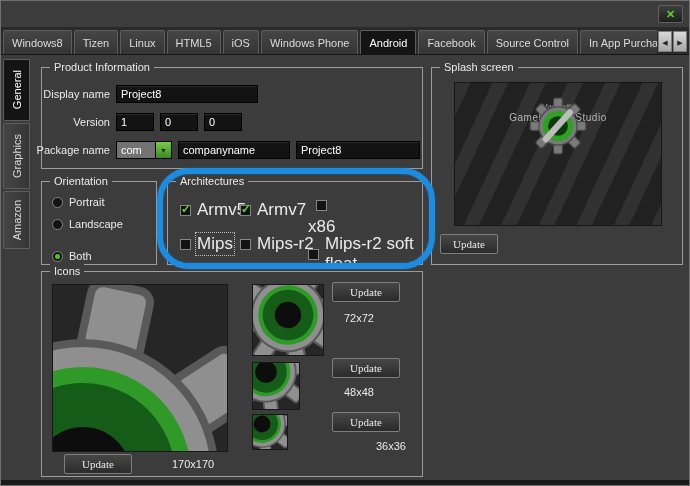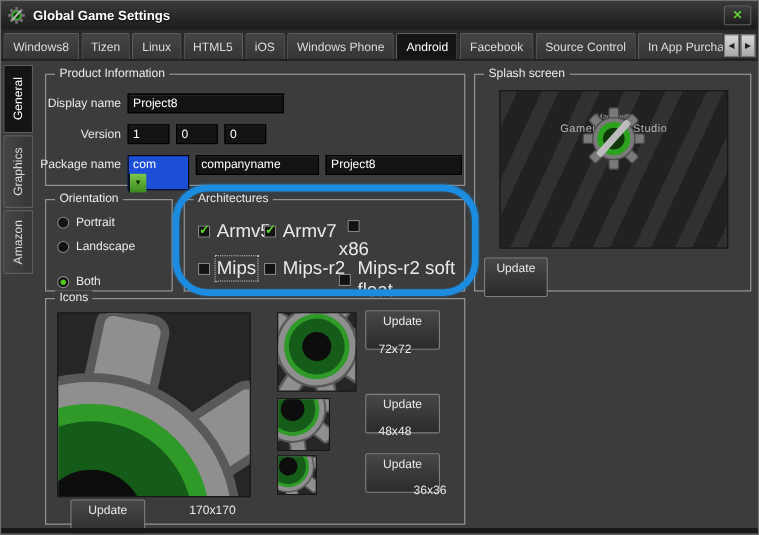--- a/index.html
+++ b/index.html
@@ -47,44 +47,44 @@
                   font-size:11px; line-height:15px; padding:0 4px; white-space:nowrap; }
 
   .lbl{ position:absolute; color:#eaeaea; font-size:11px; white-space:nowrap; }
   .lbl.r{ text-align:right; }
 
   .tbox{ position:absolute; height:18px; background:#131313; border:1px solid #000;
          box-shadow:inset 0 1px 0 #2a2a2a; color:#ffffff; font-size:11px; padding:0 4px;
          font-family:"Liberation Sans",sans-serif; }
   input.tbox{ outline:none; }
 
-  .dropdown{ position:absolute; height:32px; background:#1d4ed8; border:1px solid #000;
-             display:flex; cursor:pointer;flex-direction:column; }
+  .dropdown{ position:absolute; height:18px; background:#737373; border:1px solid #000;
+             display:flex; cursor:pointer; }
   .dropdown .val{ color:#fff; font-size:11px; padding:2px 4px; flex:1; }
   .dropdown .arrow{ width:16px; background:linear-gradient(#7cc84a,#3c8a1d); color:#0b2a06;
                     font-size:7px; text-align:center; line-height:17px; border-left:1px solid #000; }
 
   .radio-row{ position:absolute; display:flex; align-items:center; gap:6px; cursor:pointer; }
   .radio{ width:11px; height:11px; border-radius:50%; background:#131313; border:1px solid #858585;
           position:relative; flex:0 0 auto; }
   .radio.selected::after{ content:""; position:absolute; left:2px; top:2px; width:5px; height:5px;
           border-radius:50%; background:#52c61f; }
   .radio-row .txt{ color:#eaeaea; font-size:11px; }
 
   .check-row{ position:absolute; display:flex; align-items:center; gap:6px; cursor:pointer; }
   .checkbox{ width:11px; height:11px; background:#131313; border:1px solid #858585;
              position:relative; flex:0 0 auto; }
   .checkbox.checked::after{ content:"✓"; position:absolute; left:0px; top:-4px; color:#5ed629;
              font-size:12px; font-weight:bold; }
   .check-row .txt{ color:#eaeaea; font-size:17px; }
   .check-row.focused .txt{ outline:1px dotted #bdbdbd; outline-offset:1px; }
 
-  .btn{ position:absolute; height:36px; background:linear-gradient(#474747,#2b2b2b);
+  .btn{ position:absolute; height:20px; background:linear-gradient(#474747,#2b2b2b);
         border:1px solid #7e7e7e; border-radius:2px; color:#e8e8e8; font-size:11px;
-        text-align:center; line-height:18px; cursor:pointer; }
+        text-align:center; line-height:18px; cursor:pointer;font-family:Liberation Serif, serif; }
 
   .preview{ position:absolute; background:#262626; border:1px solid #171717; overflow:hidden; }
   .preview svg{ position:absolute; }
 
   .splash-stripes{ position:absolute; inset:0;
         background:repeating-linear-gradient(115deg, rgba(255,255,255,0.05) 0 14px,
                    rgba(0,0,0,0.12) 14px 34px); }
   .splash-logo{ position:absolute; left:0; right:0; top:14px; display:flex; flex-direction:column;
         align-items:center; }
   .splash-made{ color:#9d9d9d; font-size:7px; margin-top:6px; }
@@ -129,26 +129,20 @@
       <circle cx="50" cy="50" r="33"></circle>
     </g>
     <circle cx="50" cy="50" r="26" fill="#2ca31e"></circle>
     <circle cx="50" cy="50" r="17" fill="#10380b"></circle>
     <rect x="14" y="44" width="72" height="11" rx="4" fill="#bcbcbc" transform="rotate(-48 50 50)"></rect>
   </symbol>
 </svg>
 
 <div class="window">
 
-  <div class="titlebar">
-    <svg class="app-icon">
-        <use href="#gear-logo"></use>
-      </svg>
-    <span class="title">Global Game Settings</span>
-  </div>
   <div class="close-btn">✕</div>
 
   <div class="tabbar">
     <div class="tabs">
       <div class="tab">Windows8</div>
       <div class="tab">Tizen</div>
       <div class="tab">Linux</div>
       <div class="tab">HTML5</div>
       <div class="tab">iOS</div>
       <div class="tab">Windows Phone</div>

